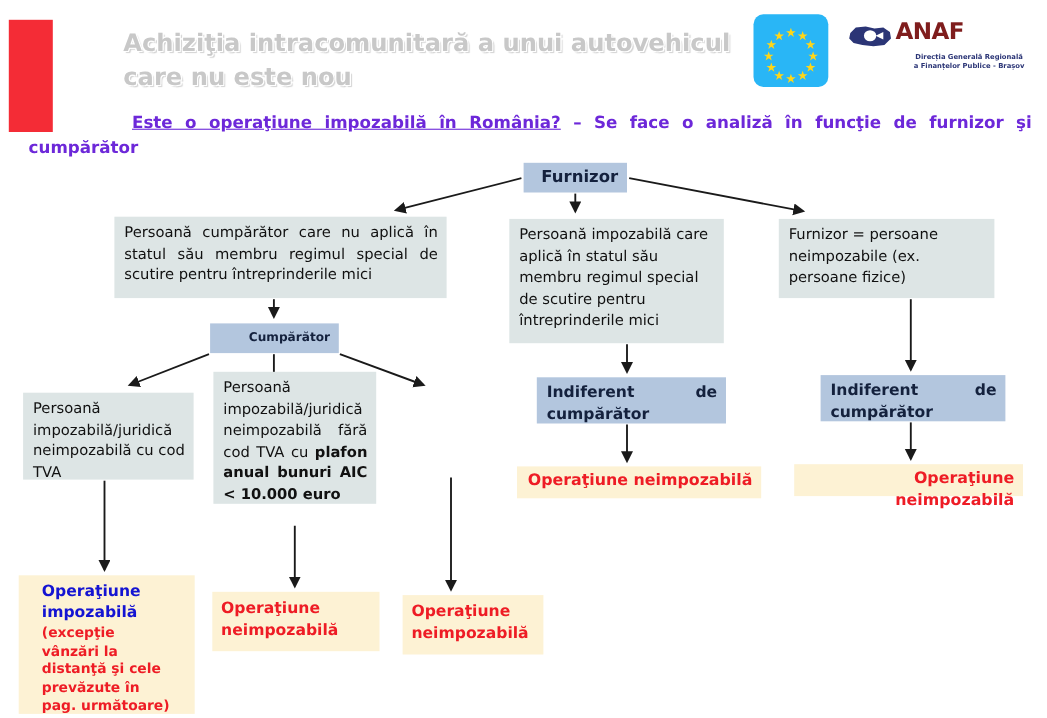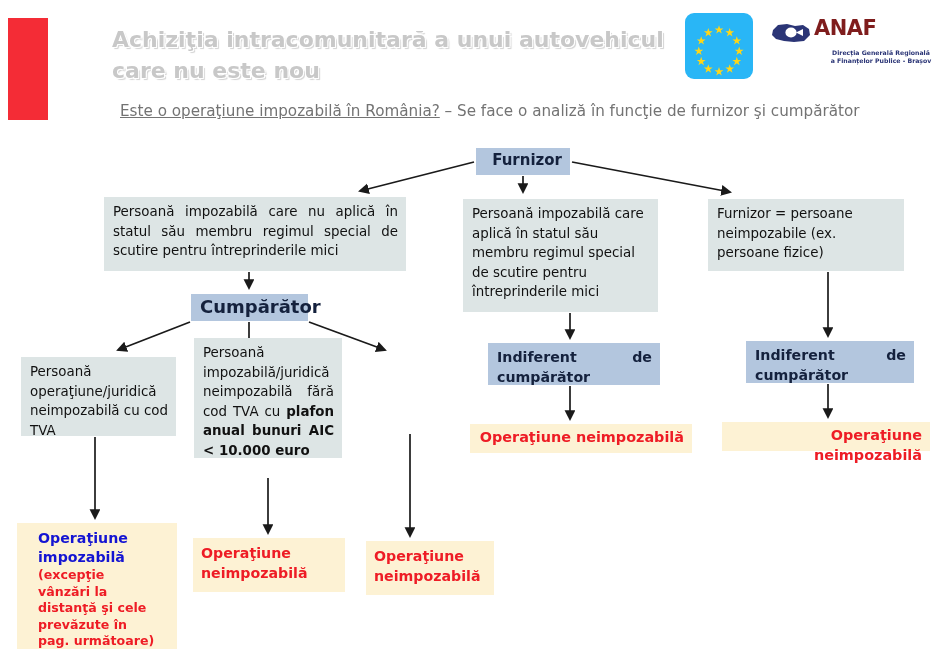--- a/index.html
+++ b/index.html
@@ -83,23 +83,23 @@
     color: #2b3576;
     font-weight: bold;
   }
 
   #subtitle {
     position: absolute;
     left: 26px;
     top: 100px;
     width: 912px;
     font-size: 15.2px;
-    font-weight: normal;
+    font-weight: bold;
     line-height: 23px;
-    color: #737373;
+    color: #6d28d9;
     text-align: justify;
   }
   #subtitle .q {
     text-decoration: underline;
     padding-left: 94px;
   }
 
   
   #arrows {
     position: absolute;
@@ -132,21 +132,21 @@
   .center  { text-align: right; }
   .red  { color: #ee1c25; }
   .blue-t { color: #1414d2; }
 
   .b-furnizor {
     left: 476px; top: 148px; width: 94px; height: 27px;
     font-size: 15px; padding-top: 3px;
   }
   .b-cumparator {
     left: 191px; top: 294px; width: 117px; height: 27px;
-    font-size: 18px; padding-top: 3px;
+    font-size: 11px; padding-top: 3px;
   }
   .b-f1 { left: 104px; top: 197px; width: 302px; height: 74px; }
   .b-f2 { left: 463px; top: 199px; width: 195px; height: 113px; }
   .b-f3 { left: 708px; top: 199px; width: 196px; height: 72px; }
 
   .b-c1 { left: 21px;  top: 357px; width: 155px; height: 79px; }
   .b-c2 { left: 194px; top: 338px; width: 148px; height: 120px; }
   .b-c3 { left: 357px; top: 355px; width: 98px;  height: 78px; }
 
   .b-ind1 { left: 488px; top: 343px; width: 172px; height: 42px;
@@ -253,29 +253,29 @@
       <path d="M570,386 L570,419"></path>
 
       <path d="M828,272 L828,336"></path>
 
       <path d="M828,384 L828,417"></path>
     </g>
   </svg>
 
   <div class="box blue center b-furnizor">Furnizor</div>
 
-  <div class="box gray justify b-f1">Persoană impozabilă care nu aplică în statul său membru regimul special de scutire pentru întreprinderile mici</div>
+  <div class="box gray justify b-f1">Persoană cumpărător care nu aplică în statul său membru regimul special de scutire pentru întreprinderile mici</div>
 
   <div class="box gray b-f2">Persoană impozabilă care aplică în statul său membru regimul special de scutire pentru întreprinderile mici</div>
 
   <div class="box gray b-f3">Furnizor =  persoane neimpozabile (ex. persoane fizice)</div>
 
   <div class="box blue center b-cumparator">Cumpărător</div>
 
-  <div class="box gray justify b-c1">Persoană operaţiune/juridică neimpozabilă  cu cod TVA</div>
+  <div class="box gray justify b-c1">Persoană impozabilă/juridică neimpozabilă  cu cod TVA</div>
 
   <div class="box gray justify b-c2"><span>Persoană impozabilă/juridică neimpozabilă  fără cod TVA cu </span><span class="bold">plafon anual bunuri AIC &lt; 10.000 euro</span></div>
 
 
   <div class="box blue justify b-ind1">Indiferent     de cumpărător</div>
 
   <div class="box blue justify b-ind2">Indiferent     de cumpărător</div>
 
   <div class="box cream center red b-op1">Operaţiune neimpozabilă</div>
 

